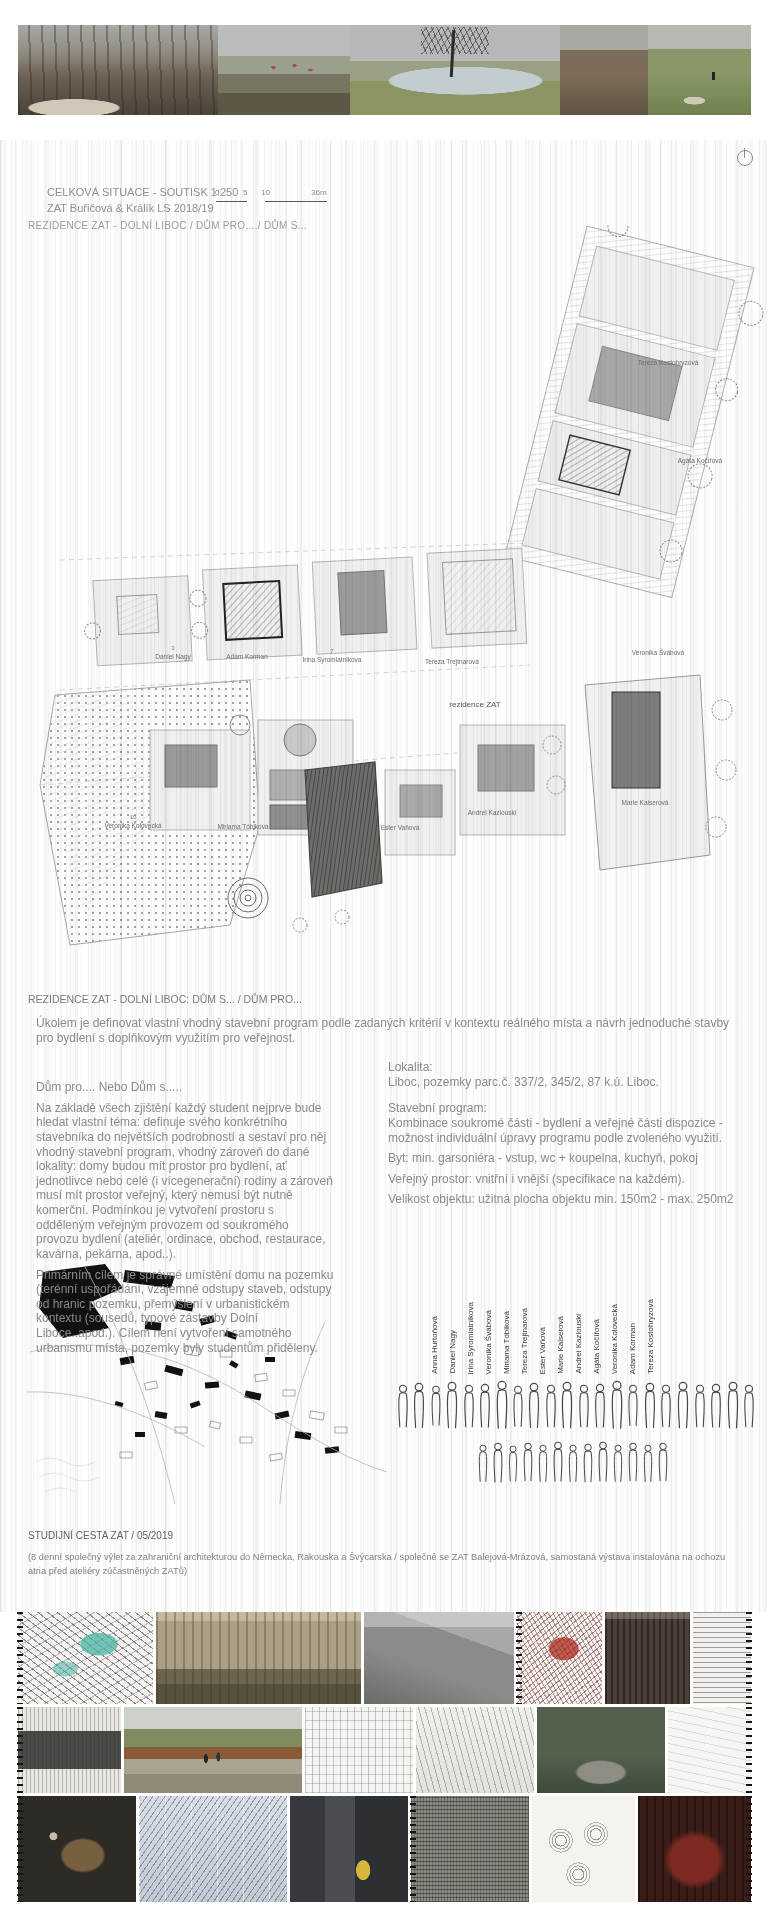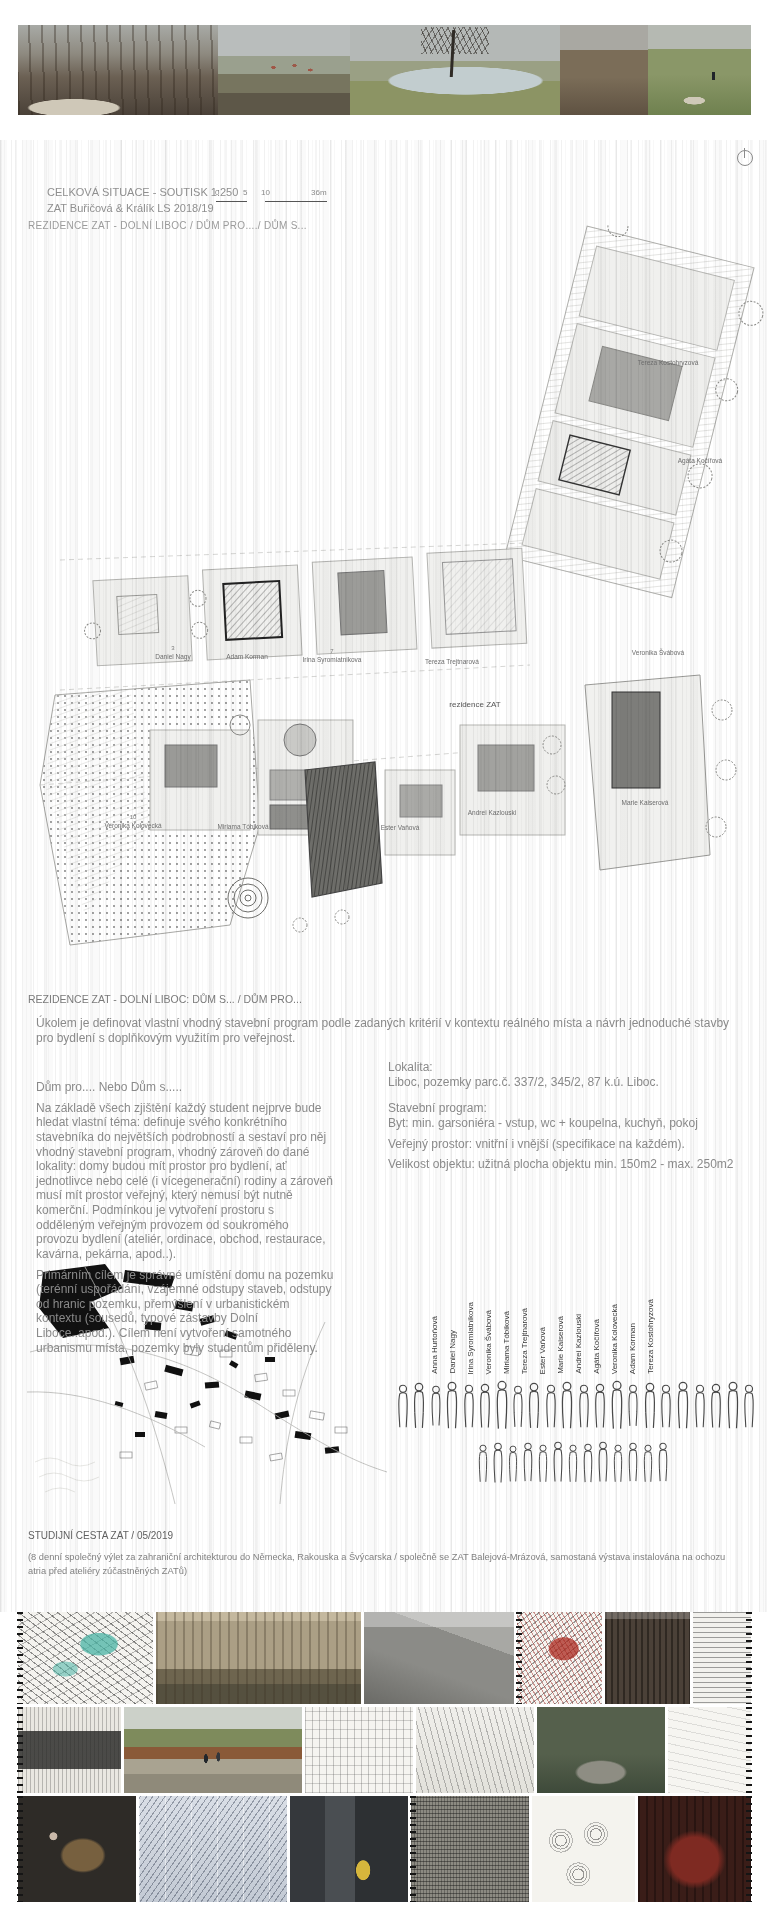--- a/index.html
+++ b/index.html
@@ -276,20 +276,21 @@
   <div id="desc-intro" class="abs para">Úkolem je definovat vlastní vhodný stavební program podle zadaných kritérií v kontextu reálného místa a návrh jednoduché stavby pro bydlení s doplňkovým využitím pro veřejnost.</div>
   <div id="desc-left" class="abs">
     <p class="para">Dům pro.... Nebo Dům s.....</p>
     <p class="para">Na základě všech zjištění každý student nejprve bude hledat vlastní téma: definuje svého konkrétního stavebníka do největších podrobností a sestaví pro něj vhodný stavební program, vhodný zároveň do dané lokality: domy budou mít prostor pro bydlení, ať jednotlivce nebo celé (i vícegenerační) rodiny a zároveň musí mít prostor veřejný, který nemusí být nutně komerční. Podmínkou je vytvoření prostoru s odděleným veřejným provozem od soukromého provozu bydlení (ateliér, ordinace, obchod, restaurace, kavárna, pekárna, apod..).</p>
     <p class="para">Primárním cílem je správné umístění domu na pozemku (terénní uspořádání, vzájemné odstupy staveb, odstupy od hranic pozemku, přemýšlení v urbanistickém kontextu (sousedů, typové zástavby Dolní Liboce..apod.). Cílem není vytvoření samotného urbanismu místa, pozemky byly studentům přiděleny.</p>
   </div>
   <div id="desc-right" class="abs">
     <p class="para lbl">Lokalita:</p>
     <p class="para">Liboc, pozemky parc.č. 337/2, 345/2, 87 k.ú. Liboc.</p>
     <p class="para lbl" style="margin-top:12px">Stavební program:</p>
+    <p class="para">Kombinace soukromé části - bydlení a veřejné části dispozice - možnost individuální úpravy programu podle zvoleného využití.</p>
     <p class="para">Byt: min. garsoniéra - vstup, wc + koupelna, kuchyň, pokoj</p>
     <p class="para">Veřejný prostor: vnitřní i vnější (specifikace na každém).</p>
     <p class="para">Velikost objektu: užitná plocha objektu min. 150m2 - max. 250m2</p>
   </div>
 
   <svg id="fgmap" class="abs" width="365" height="245" viewBox="0 0 365 245">
     <path d="M18,10 L80,2 L98,26 L66,40 L84,66 L38,76 L14,46 Z" fill="#111"></path>
     <polygon points="100,8 150,14 146,26 98,20" fill="#111"></polygon>
     <g fill="#111">
       <rect x="150" y="40" width="18" height="8" transform="rotate(10 159 44)"></rect>

